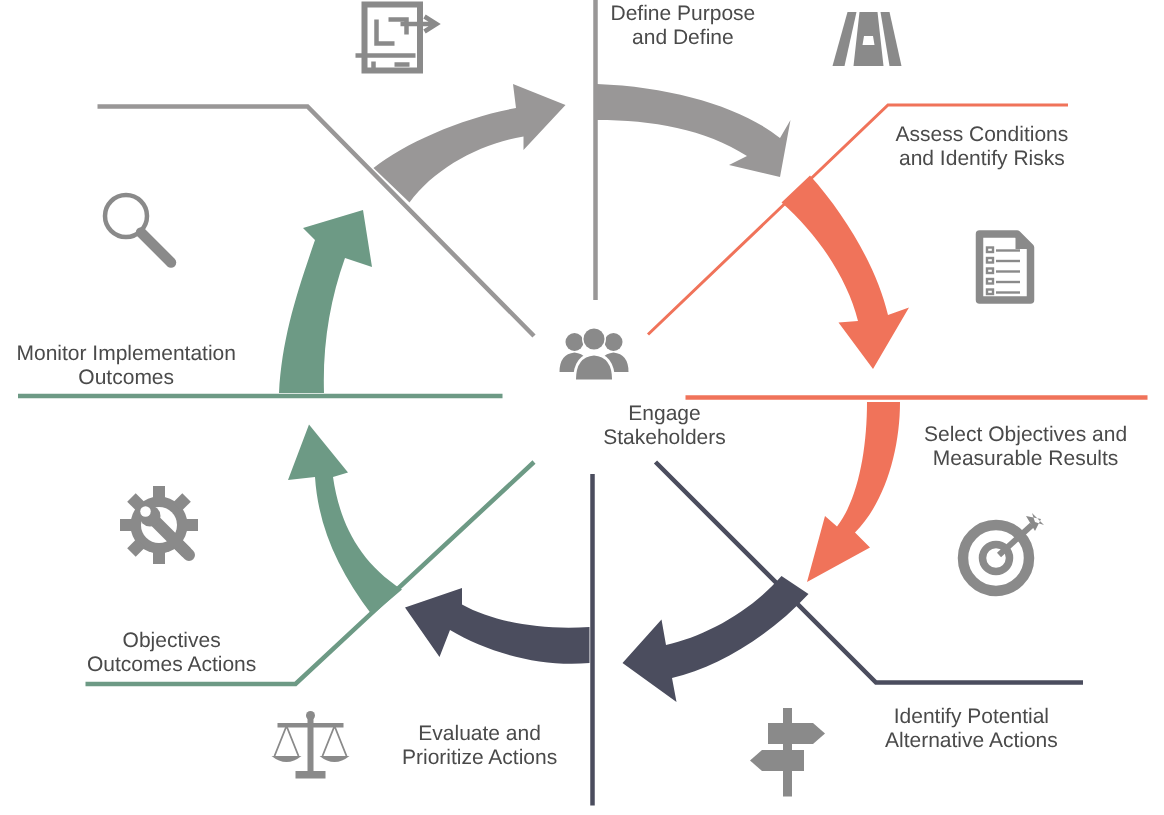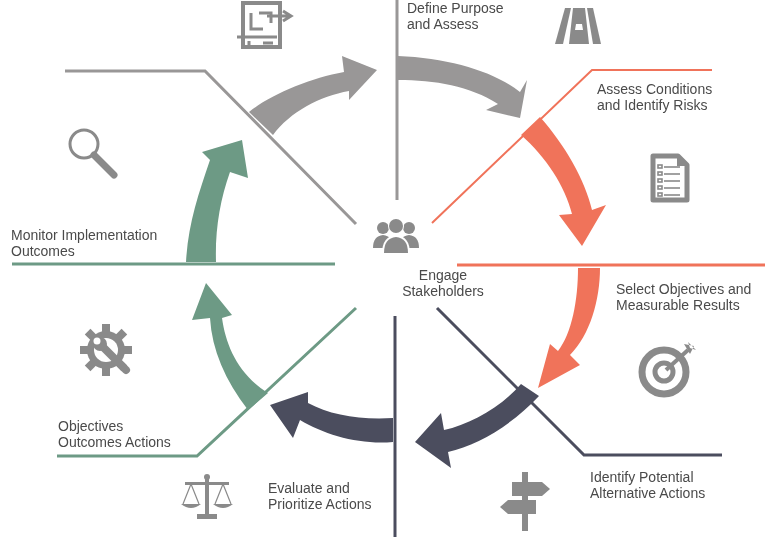--- a/index.html
+++ b/index.html
@@ -1,19 +1,19 @@
 <!DOCTYPE html>
 <html><head>
 <meta charset="utf-8">
 <style>
   html, body { margin: 0; padding: 0; background: #ffffff; }
   body { width: 776px; height: 543px; position: relative; overflow: hidden;
          font-family: "Liberation Sans", sans-serif; }
   #stage { position: absolute; left: 0; top: 0; width: 776px; height: 543px; }
-  .lbl { position: absolute; font-size: 14px; line-height: 16px; color: #4a4a4a; white-space: nowrap; }
+  .lbl { position: absolute; font-size: 14px; line-height: 16px; color: #4a4a4a; white-space: nowrap; text-align: center; }
   .lbl span { display: block; }
   .center-lbl { text-align: center; margin-left: 45px; }
 </style>
 </head>
 <body>
 
 <div id="stage">
   <svg id="svg" width="776" height="543" viewBox="0 0 776 543">
 
     <g id="lines">
@@ -124,21 +124,21 @@
       <circle cx="23" cy="10" r="8" fill="#ffffff"></circle>
       <circle cx="23" cy="10" r="7" fill="#8a8a8a"></circle>
       <path d="M9,38 Q9,20 23,19 Q37,20 37,38 Z" fill="#ffffff"></path>
       <path d="M11,37 Q11,22 23,21 Q35,22 35,37 Z" fill="#8a8a8a"></path>
     </g>
   </svg>
 
   
   <div class="lbl" style="left: 407px; top: 0px; color: rgb(74, 74, 74);">
     <span>Define Purpose</span>
-    <span>and Assess</span>
+    <span>and Define</span>
   </div>
   <div class="lbl" style="left: 616px; top: 281px; color: rgb(74, 74, 74);">
     <span>Select Objectives and</span>
     <span>Measurable Results</span>
   </div>
   <div class="lbl" style="left: 597px; top: 81px; color: rgb(74, 74, 74);">
     <span>Assess Conditions</span>
     <span>and Identify Risks</span>
   </div>
   <div class="lbl" style="left: 590px; top: 469px; color: rgb(74, 74, 74);">

